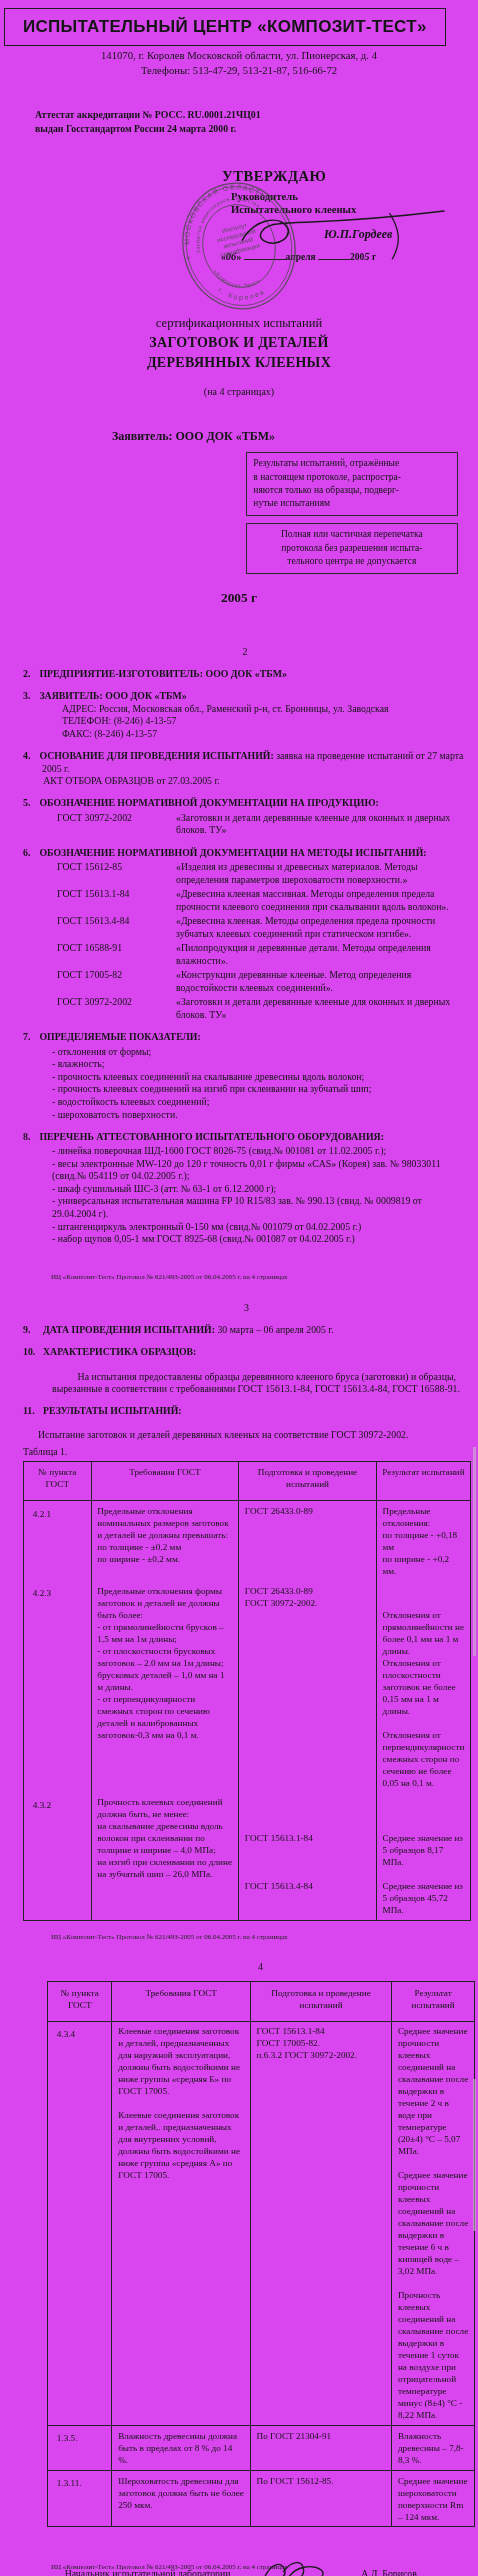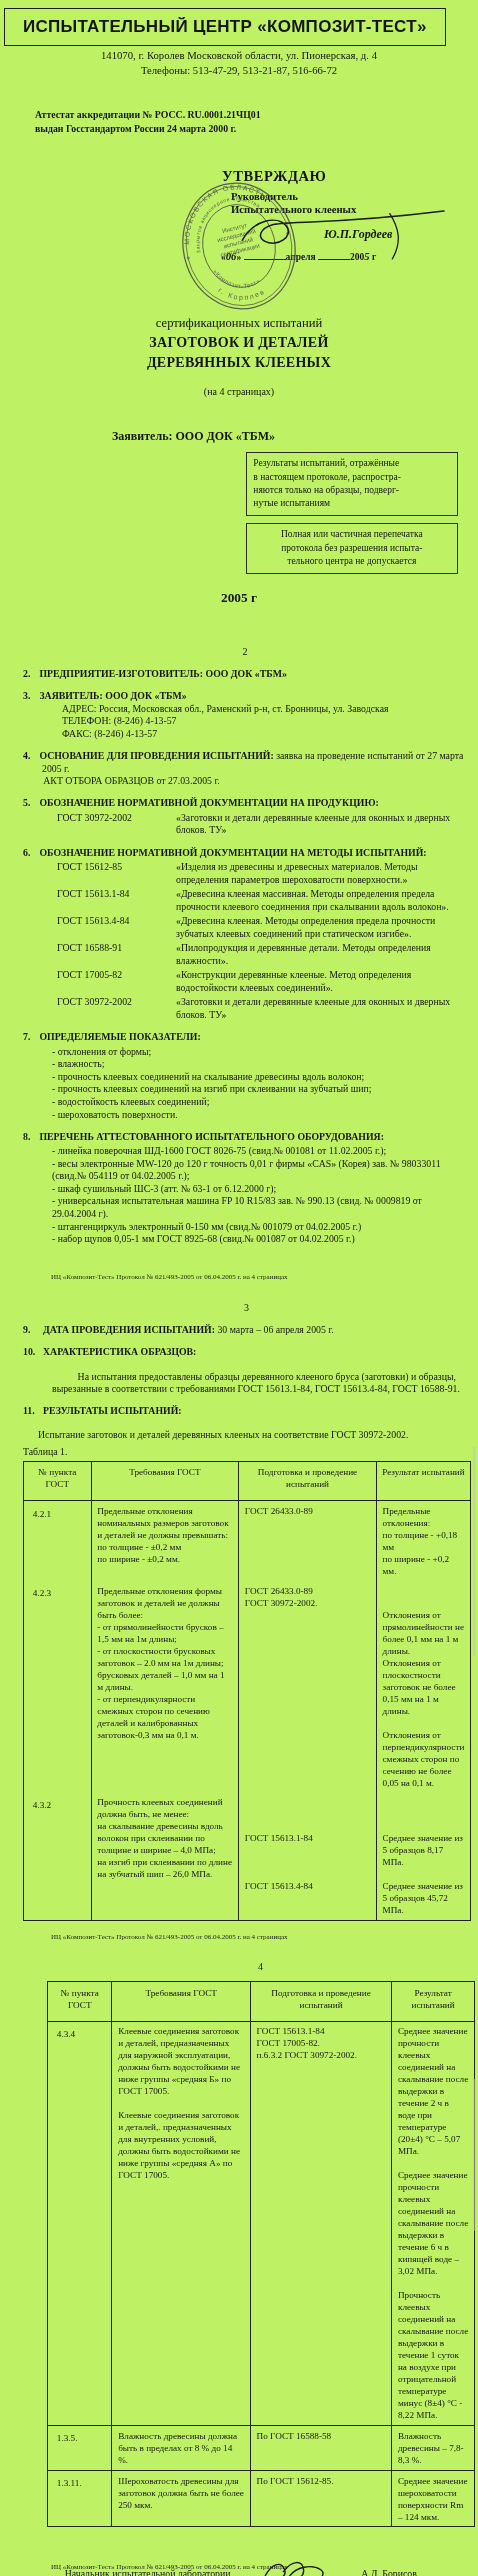--- a/index.html
+++ b/index.html
@@ -1,16 +1,16 @@
 <!DOCTYPE html>
 <html lang="ru" style="font-size:10px"><head>
 <meta charset="utf-8">
 <style>
   html,body{margin:0;padding:0;background:#fff;}
-  .doc{position:relative;width:478px;height:2576px;background:#bef264;overflow:hidden;
+  .doc{position:relative;width:478px;height:2576px;background:#d946ef;overflow:hidden;
        font-family:"Liberation Serif",serif;color:#151515;}
 
   
   .org-box{position:absolute;left:3.8px;top:8.2px;width:440px;height:36px;border:1.6px solid #1f1f1f;
            display:flex;align-items:center;justify-content:center;}
   .org-box span{font-family:"Liberation Sans",sans-serif;font-weight:700;font-size:17px;letter-spacing:0.3px;}
   .cline{position:absolute;left:0;width:100%;text-align:center;}
   .addr{top:49px;font-size:10.7px;}
   .phones{top:64px;font-size:10.7px;}
   .accred{position:absolute;left:35px;top:108px;font-weight:700;font-size:9.8px;line-height:14px;}
@@ -379,21 +379,21 @@
             <div class="ln"></div>
             <div class="ln">Прочность клеевых соединений на скалывание после выдержки в течение 1 суток на воздухе при отрицательной температуре минус (8±4) °С - 8,22 МПа.</div>
           </div>
       </div>
       <div class="trow body">
         <div class="td c0 rid">1.3.5.</div>
         <div class="td c1">
             <div class="ln">Влажность древесины должна быть в пределах от 8 % до 14 %.</div>
           </div>
         <div class="td c2">
-            <div class="ln">По ГОСТ 16588-58</div>
+            <div class="ln">По ГОСТ 21304-91</div>
           </div>
         <div class="td c3">
             <div class="ln">Влажность древесины – 7,8-8,3 %.</div>
           </div>
       </div>
       <div class="trow body">
         <div class="td c0 rid">1.3.11.</div>
         <div class="td c1">
             <div class="ln">Шероховатость древесины для заготовок должна быть не более 250 мкм.</div>
           </div>

